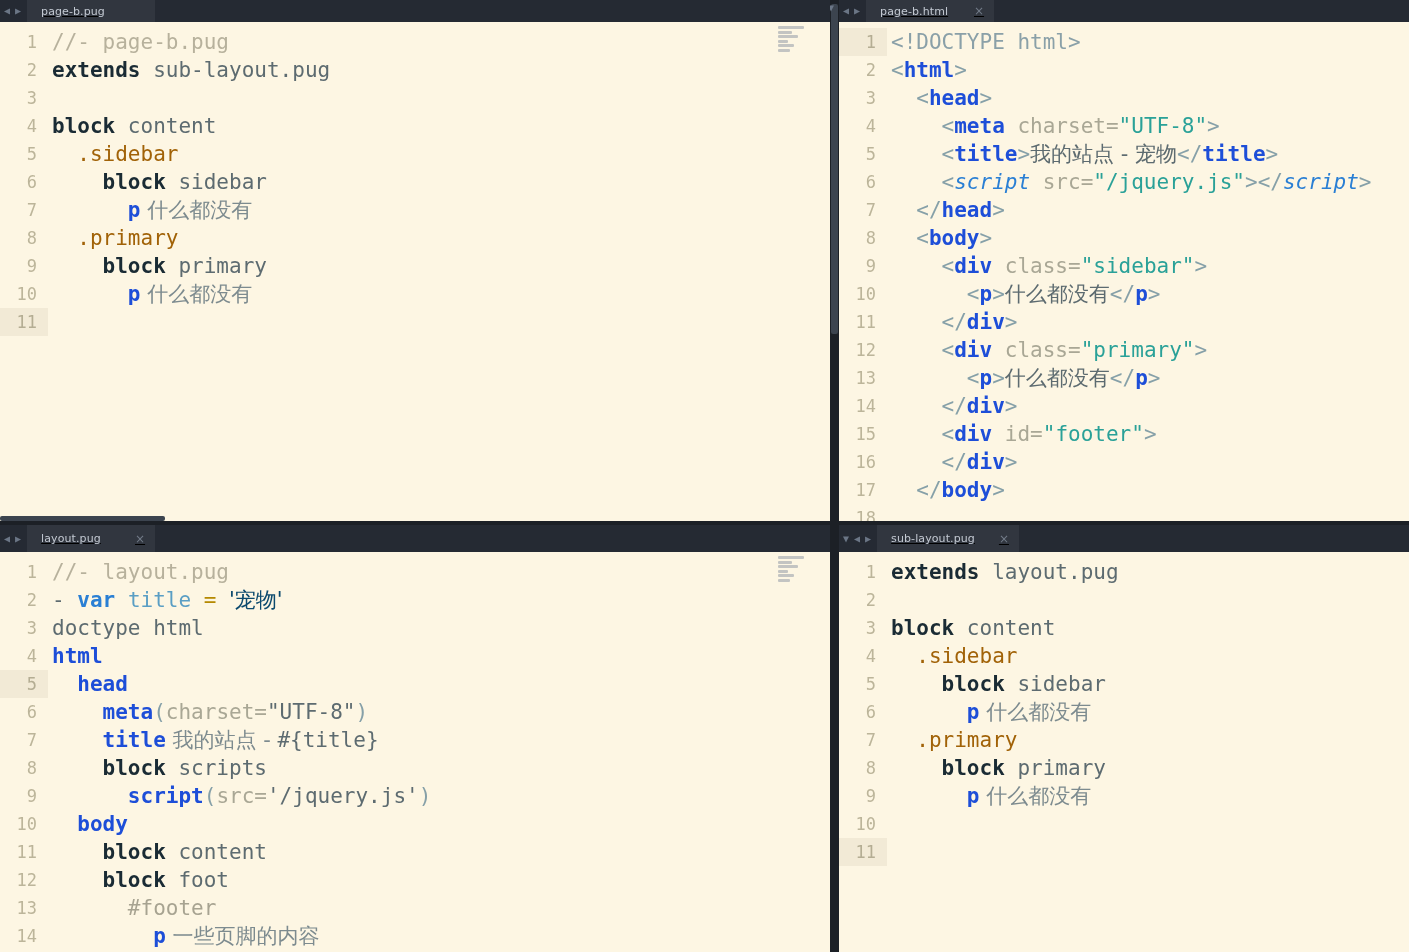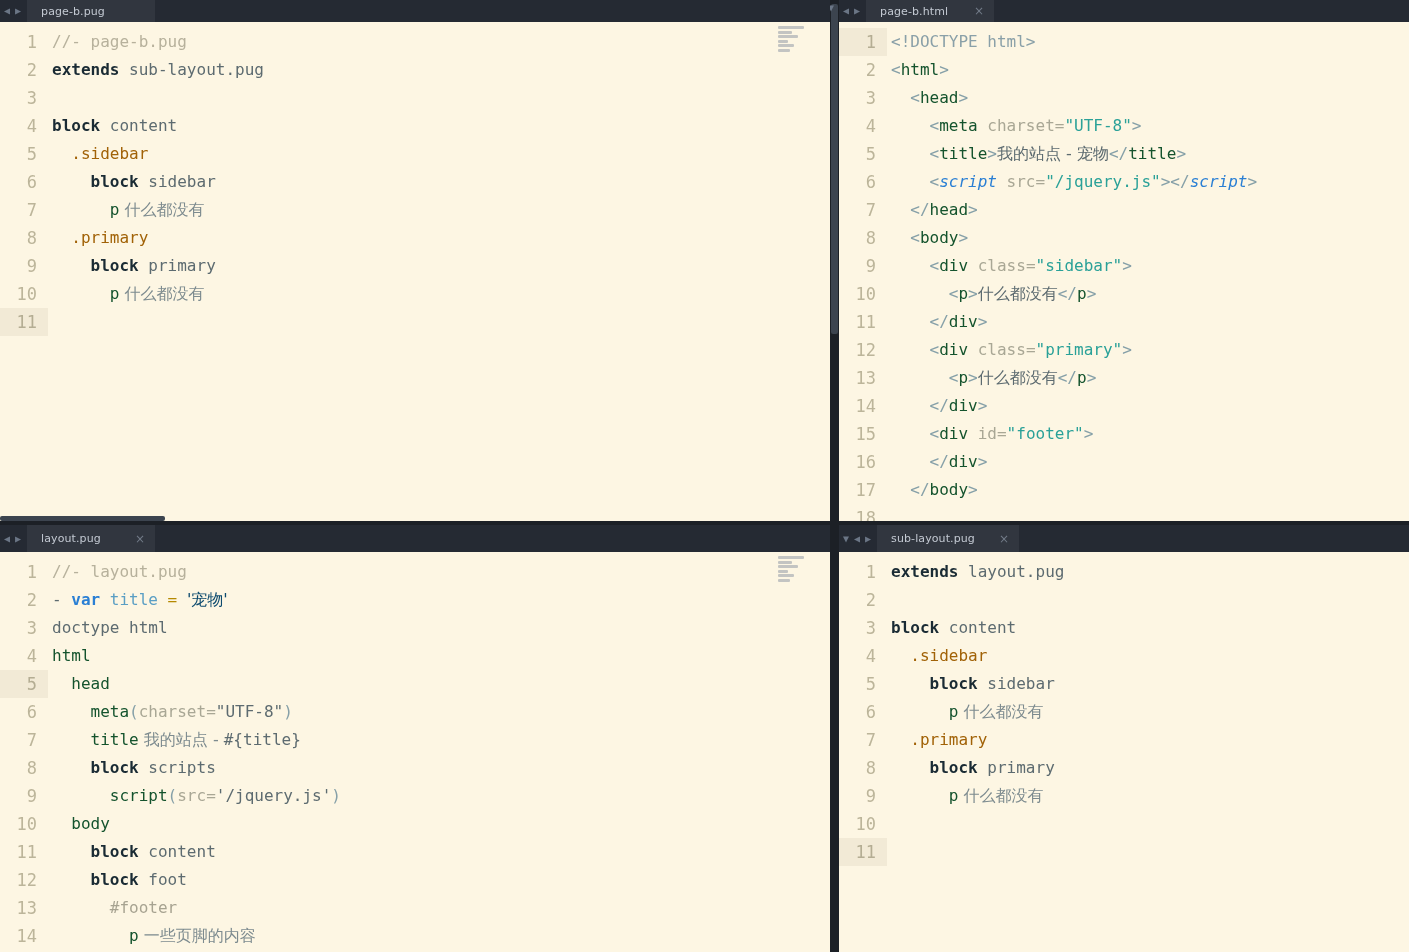--- a/index.html
+++ b/index.html
@@ -50,20 +50,21 @@
   }
   .navbtns .gl { display: inline-block; }
   .tab {
     display: flex;
     align-items: center;
     gap: 10px;
     background: #31363f;
     padding: 0 10px 0 14px;
     min-width: 128px;
     position: relative;
+    text-decoration: underline;
   }
   .tab-title {
     color: #c3c9d2;
     font-family: "DejaVu Sans", sans-serif;
     font-size: 11px;
     letter-spacing: .1px;
     white-space: nowrap;
   }
   .tab-close {
     color: #727b88;
@@ -103,32 +104,32 @@
   .code {
     flex: 1 1 auto;
     padding-top: 6px;
     padding-left: 4px;
     position: relative;
     overflow: hidden;
   }
   .code .cl {
     height: 28px;
     line-height: 28px;
-    font-size: 16px;
+    font-size: 21px;
     white-space: pre;
     font-family: "DejaVu Sans Mono", monospace;
     color: #586e75;
   }
 
   
   .t-com   { color: #b7b19c; }
   .t-kw    { color: #1a2b34; font-weight: bold; }
   .t-plain { color: #5d6b70; }
   .t-sel   { color: #a16207; }
-  .t-tag   { color: #14532d; font-weight: normal; }
+  .t-tag   { color: #1d4ed8; font-weight: bold; }
   .t-tagi  { color: #2a7fd4; font-style: italic; }
   .t-punc  { color: #86a0a8; }
   .t-attr  { color: #a9a795; }
   .t-str   { color: #2aa198; }
   .t-doct  { color: #8aa0a8; }
   .t-op    { color: #b58900; }
   .t-var   { color: #2a7fd4; font-weight: bold; }
   .t-id    { color: #5a9ec4; }
   .t-hash  { color: #a7a391; text-align: center; }
   .t-cjk   { color: #7d8b8f; font-family: "DejaVu Sans", sans-serif; }

